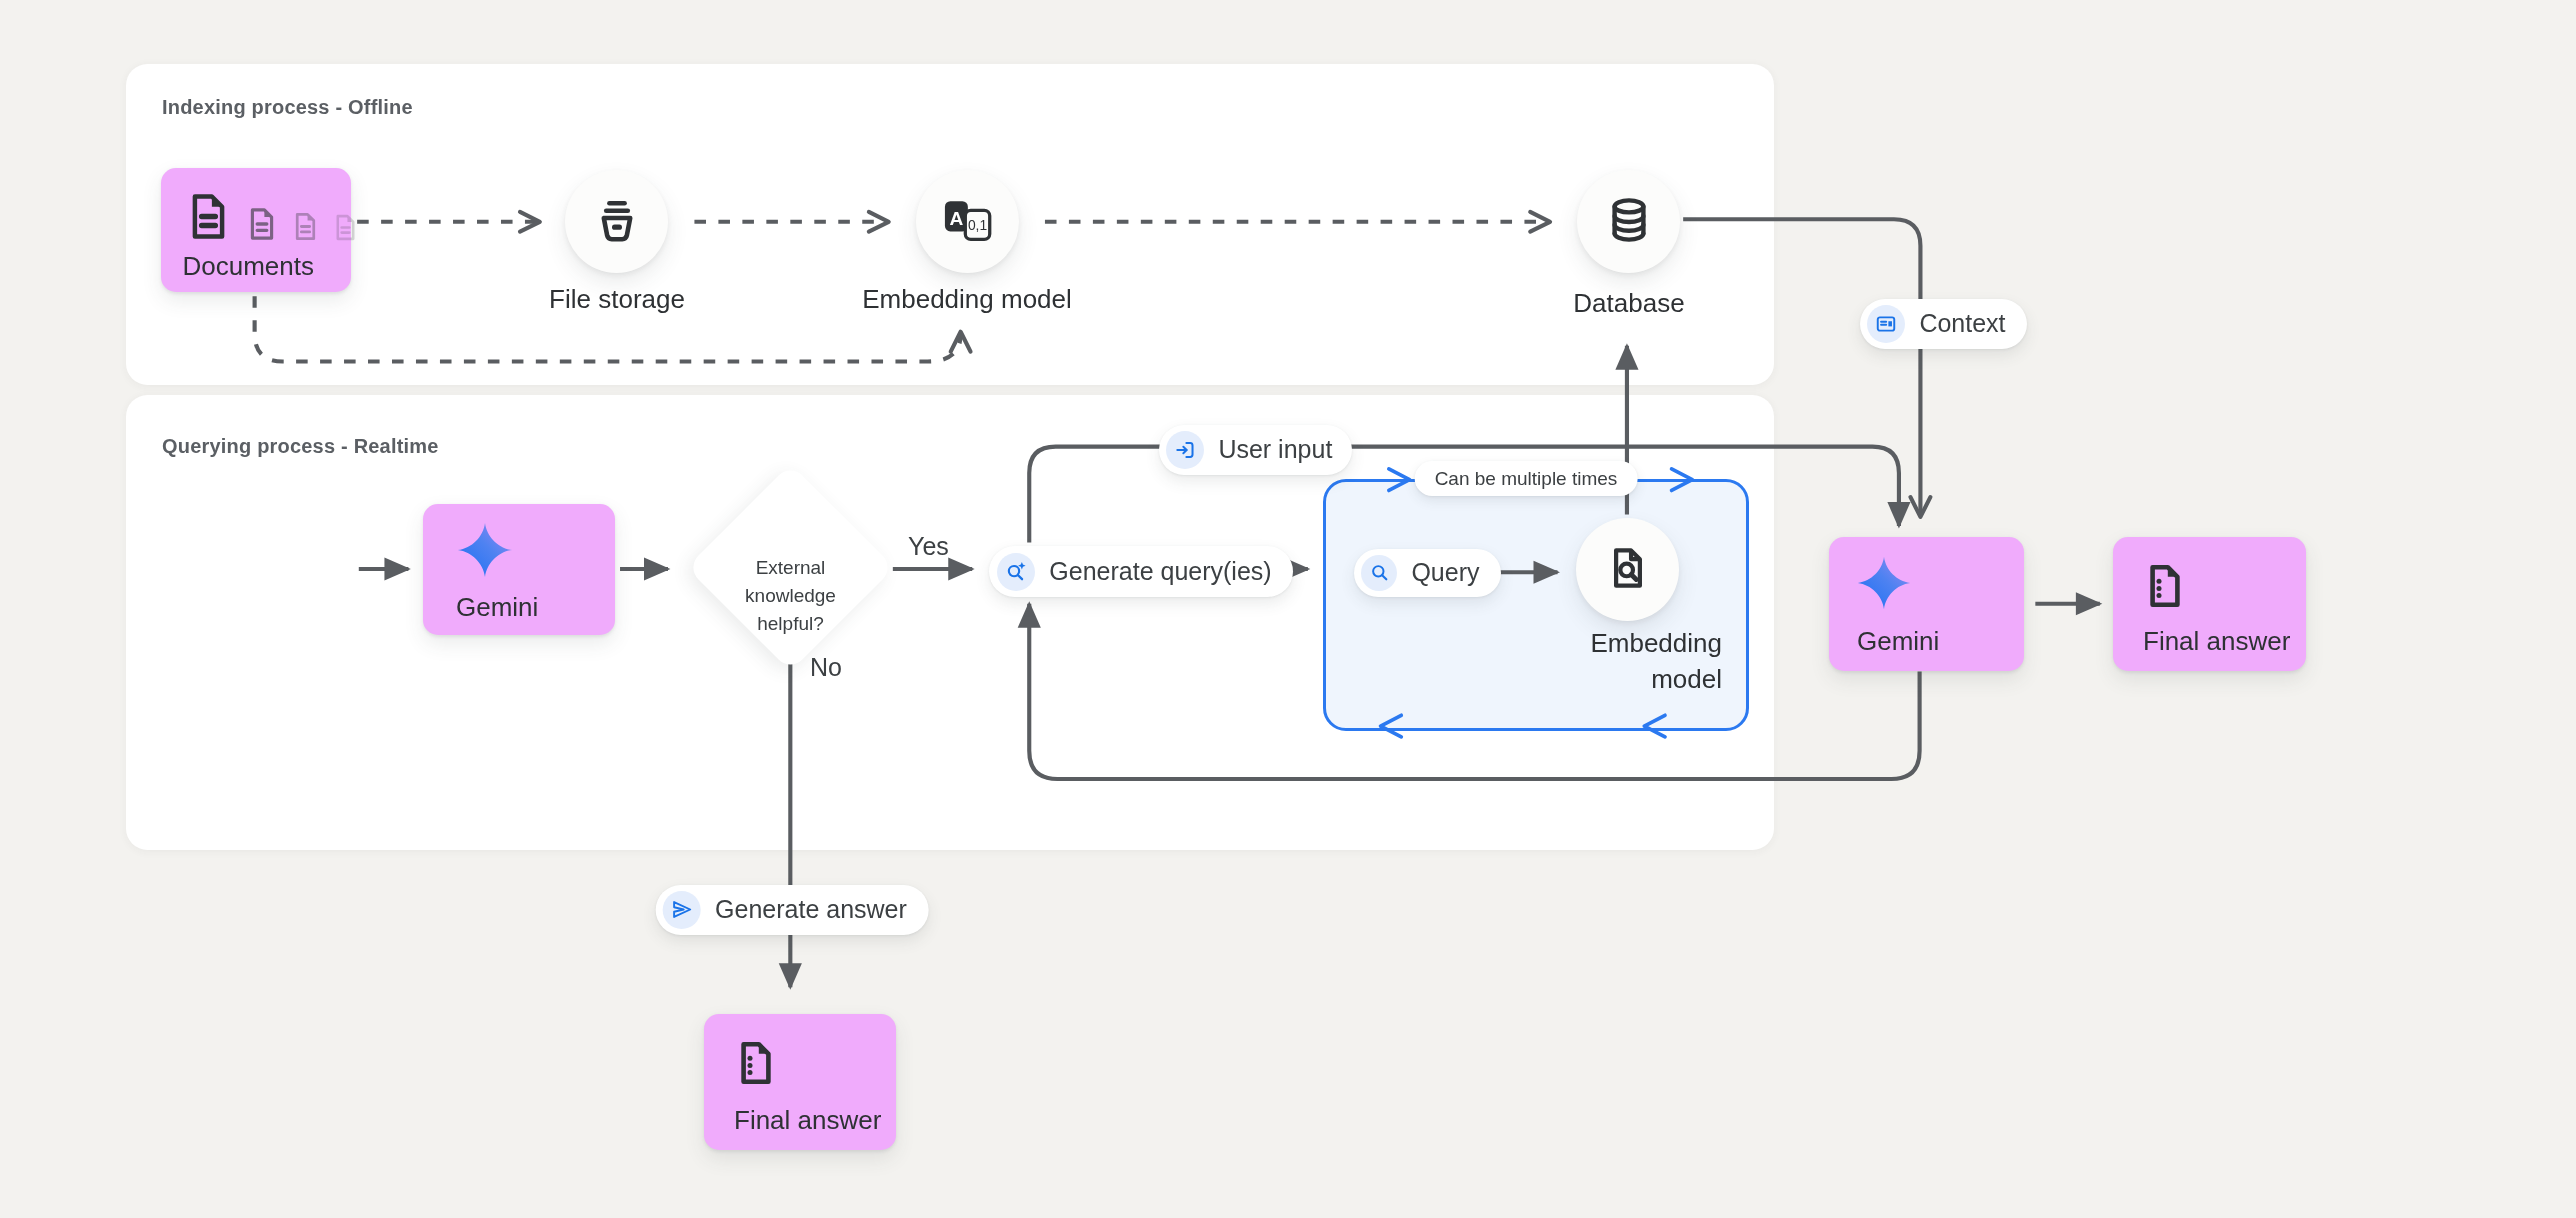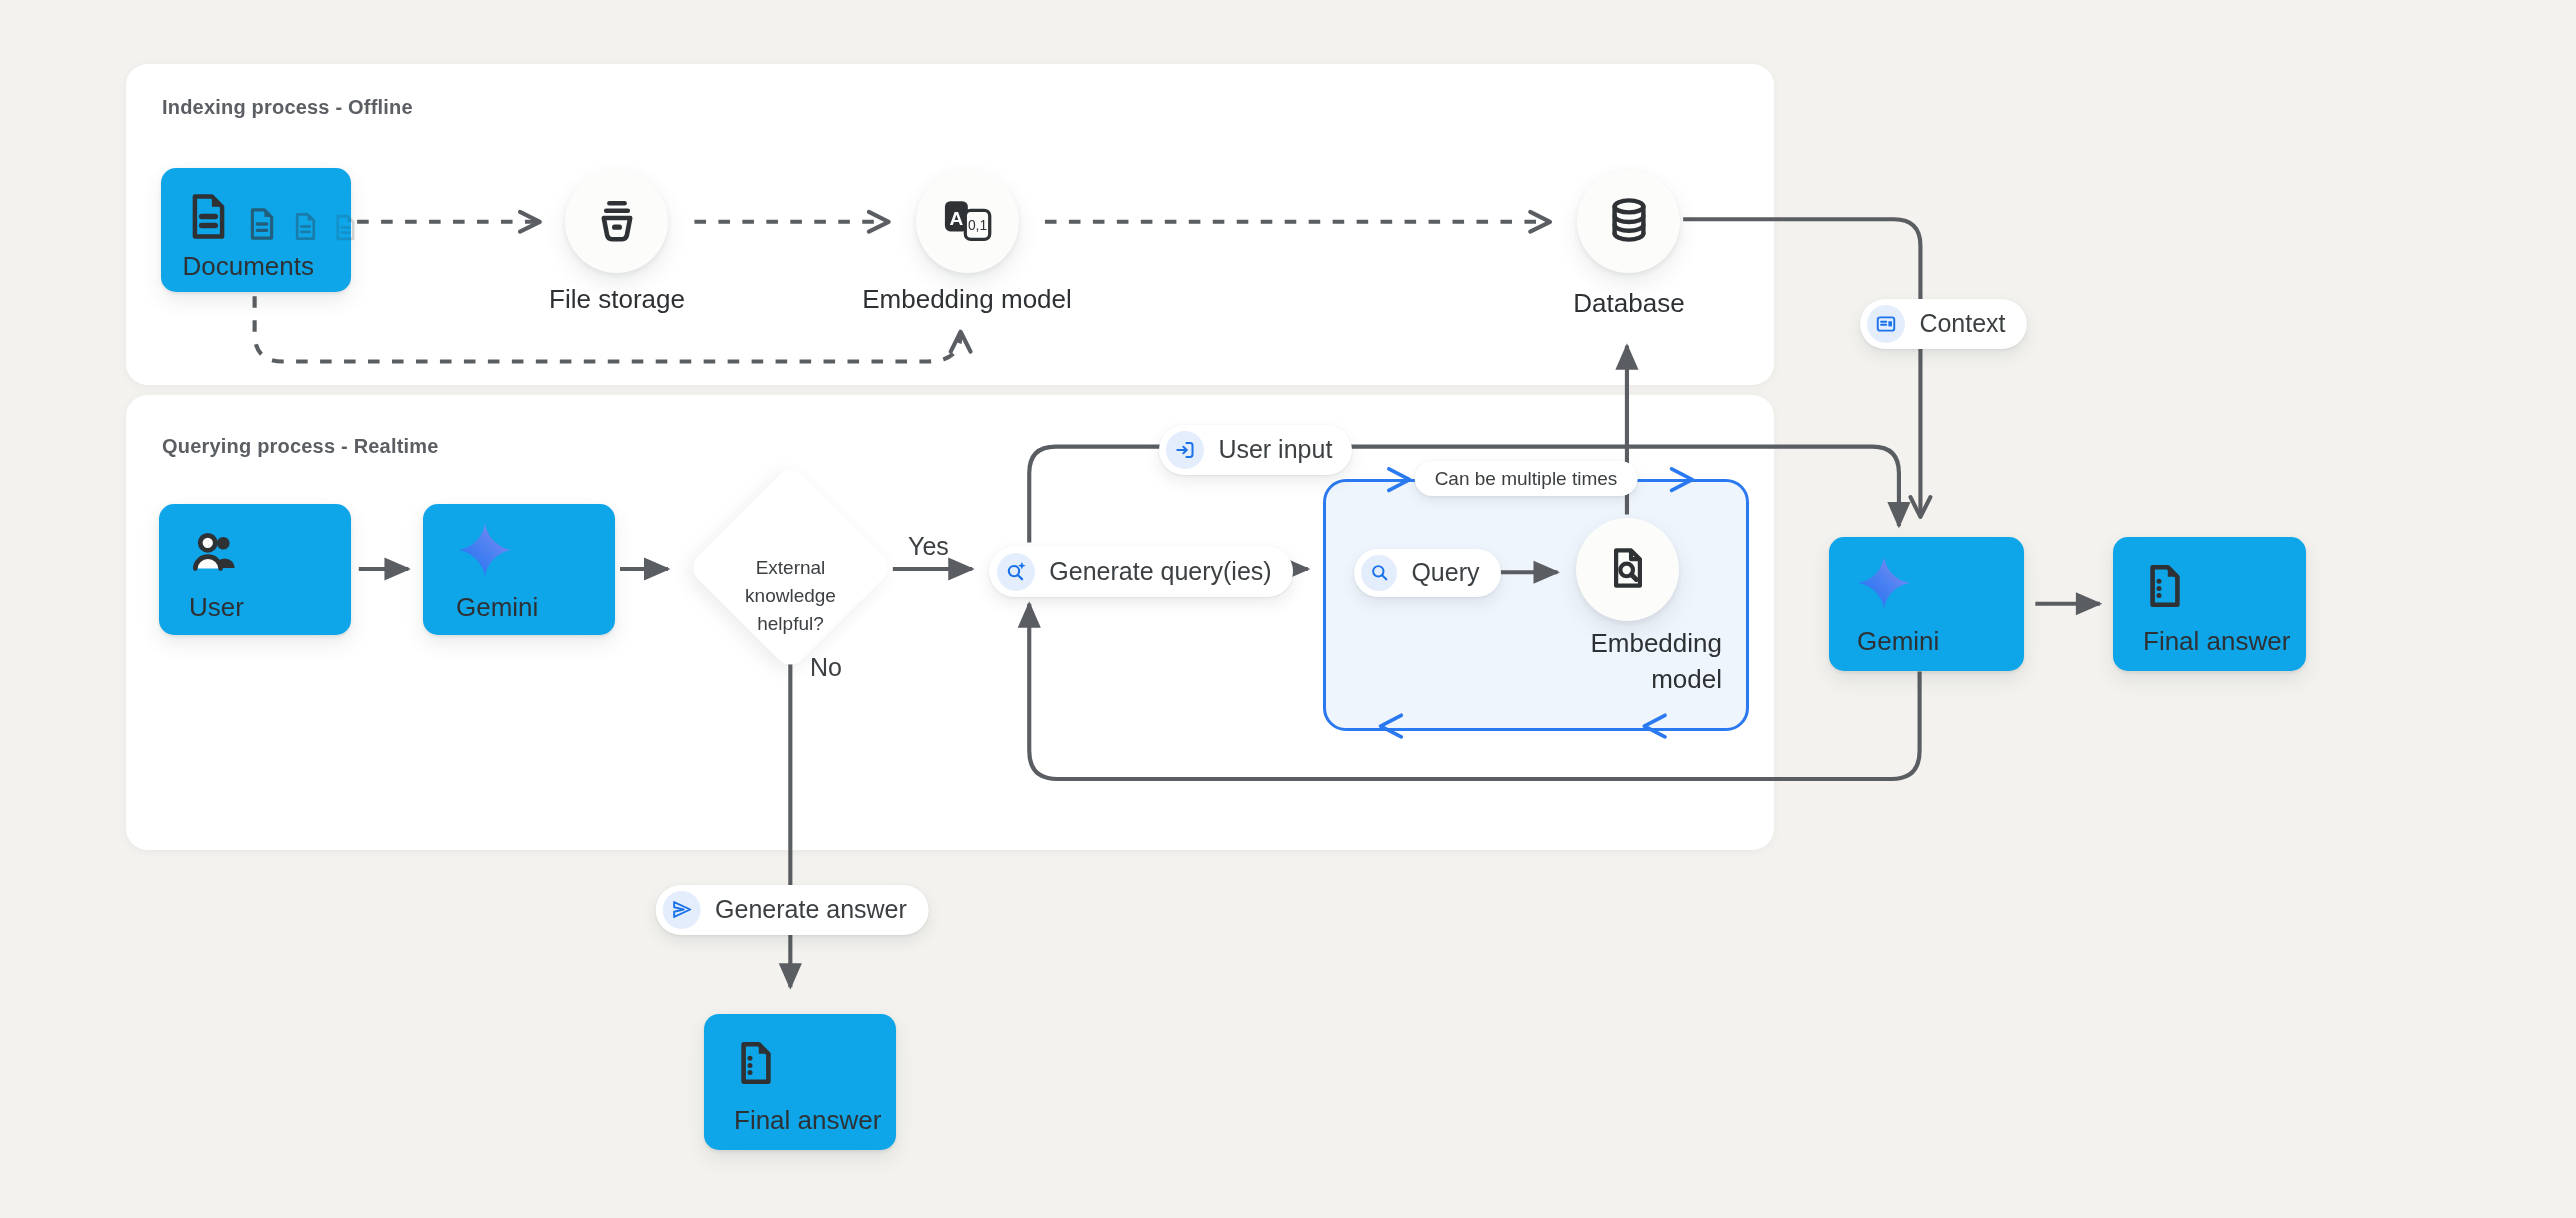--- a/index.html
+++ b/index.html
@@ -3,21 +3,21 @@
 <meta charset="utf-8">
 <style>
   html,body{margin:0;padding:0;background:#f3f2ef;}
   #stage{position:relative;width:2576px;height:1219px;background:#f3f2ef;overflow:hidden;
          font-family:"Liberation Sans","DejaVu Sans",sans-serif;color:#303236;}
   .abs{position:absolute;}
   
   .sec{position:absolute;background:#ffffff;border-radius:21.5px;box-shadow:0 1.7px 8.3px rgba(60,64,67,.05);}
   .sec-title{position:absolute;font-size:20px;font-weight:700;color:#5b5f64;letter-spacing:0.2px;}
   
-  .card{position:absolute;background:#0ea5e9;border-radius:15px;box-shadow:0 1.7px 3.3px rgba(60,64,67,.10),0 8.3px 20px rgba(60,64,67,.10);}
+  .card{position:absolute;background:#f0abfc;border-radius:15px;box-shadow:0 1.7px 3.3px rgba(60,64,67,.10),0 8.3px 20px rgba(60,64,67,.10);}
   .nlabel{position:absolute;font-size:26px;color:#2e3134;}
   .nlabel.center{transform:translateX(-50%);text-align:right;}
   
   .circle{position:absolute;width:103px;height:103px;border-radius:50%;background:#fcfcfb;
           box-shadow:0 2.5px 5px rgba(60,64,67,.08),0 10px 21.5px rgba(60,64,67,.10);
           display:flex;align-items:center;justify-content:center;}
   
   .pill{position:absolute;display:inline-flex;align-items:center;background:#fff;border-radius:826px;
         box-shadow:0 0.8px 2.5px rgba(60,64,67,.10),0 6.6px 15px rgba(60,64,67,.10);
         padding:6.6px 21.5px 6.6px 8.3px;gap:14px;}
@@ -168,31 +168,20 @@
     <span class="pill-ic">
       <svg width="22" height="22" viewBox="0 0 24 24">
           <rect x="3" y="4.8" width="18" height="14.4" rx="2.4" fill="none" stroke="#1a73e8" stroke-width="2.1"></rect>
           <path d="M6.6 9.6 H12.2 M6.6 12.9 H12.2" stroke="#1a73e8" stroke-width="2.1" stroke-linecap="round"></path>
           <rect x="14.6" y="9" width="3.9" height="5.6" fill="#1a73e8"></rect>
         </svg>
     </span>
     <span class="txt">Context</span>
   </div>
 
-  <div class="card z3" style="left:159px;top:504px;width:192px;height:131px;">
-    <span class="abs" style="left:30px;top:21.5px;">
-      <svg width="53" height="50" viewBox="0 0 26 24">
-          <circle cx="16.8" cy="8.2" r="3.1" fill="#2f3235"></circle>
-          <path d="M12.6 20.3 A4.9 4.6 0 0 1 22.4 20.3 Z" fill="#2f3235"></path>
-          <circle cx="9.2" cy="8" r="3.7" fill="#fcfcfb" stroke="#2f3235" stroke-width="2.3"></circle>
-          <path d="M3.1 20.6 A6.2 5.8 0 0 1 15.5 20.6" fill="#fcfcfb" stroke="#2f3235" stroke-width="2.3" stroke-linecap="round"></path>
-        </svg>
-    </span>
-    <div class="nlabel" style="position:absolute;left:30px;top:88px;">User</div>
-  </div>
 
   <div class="card z3" style="left:423px;top:504px;width:192px;height:131px;">
     <span class="abs" style="left:33px;top:16.5px;">
       <svg width="58" height="58" viewBox="0 0 24 24">
           <path d="M12 0.8 C12.7 6.5 17.5 11.3 23.2 12 C17.5 12.7 12.7 17.5 12 23.2 C11.3 17.5 6.5 12.7 0.8 12 C6.5 11.3 11.3 6.5 12 0.8 Z" fill="url(#gemGrad)"></path>
         </svg>
     </span>
     <div class="nlabel" style="position:absolute;left:33px;top:88px;">Gemini</div>
   </div>
 

